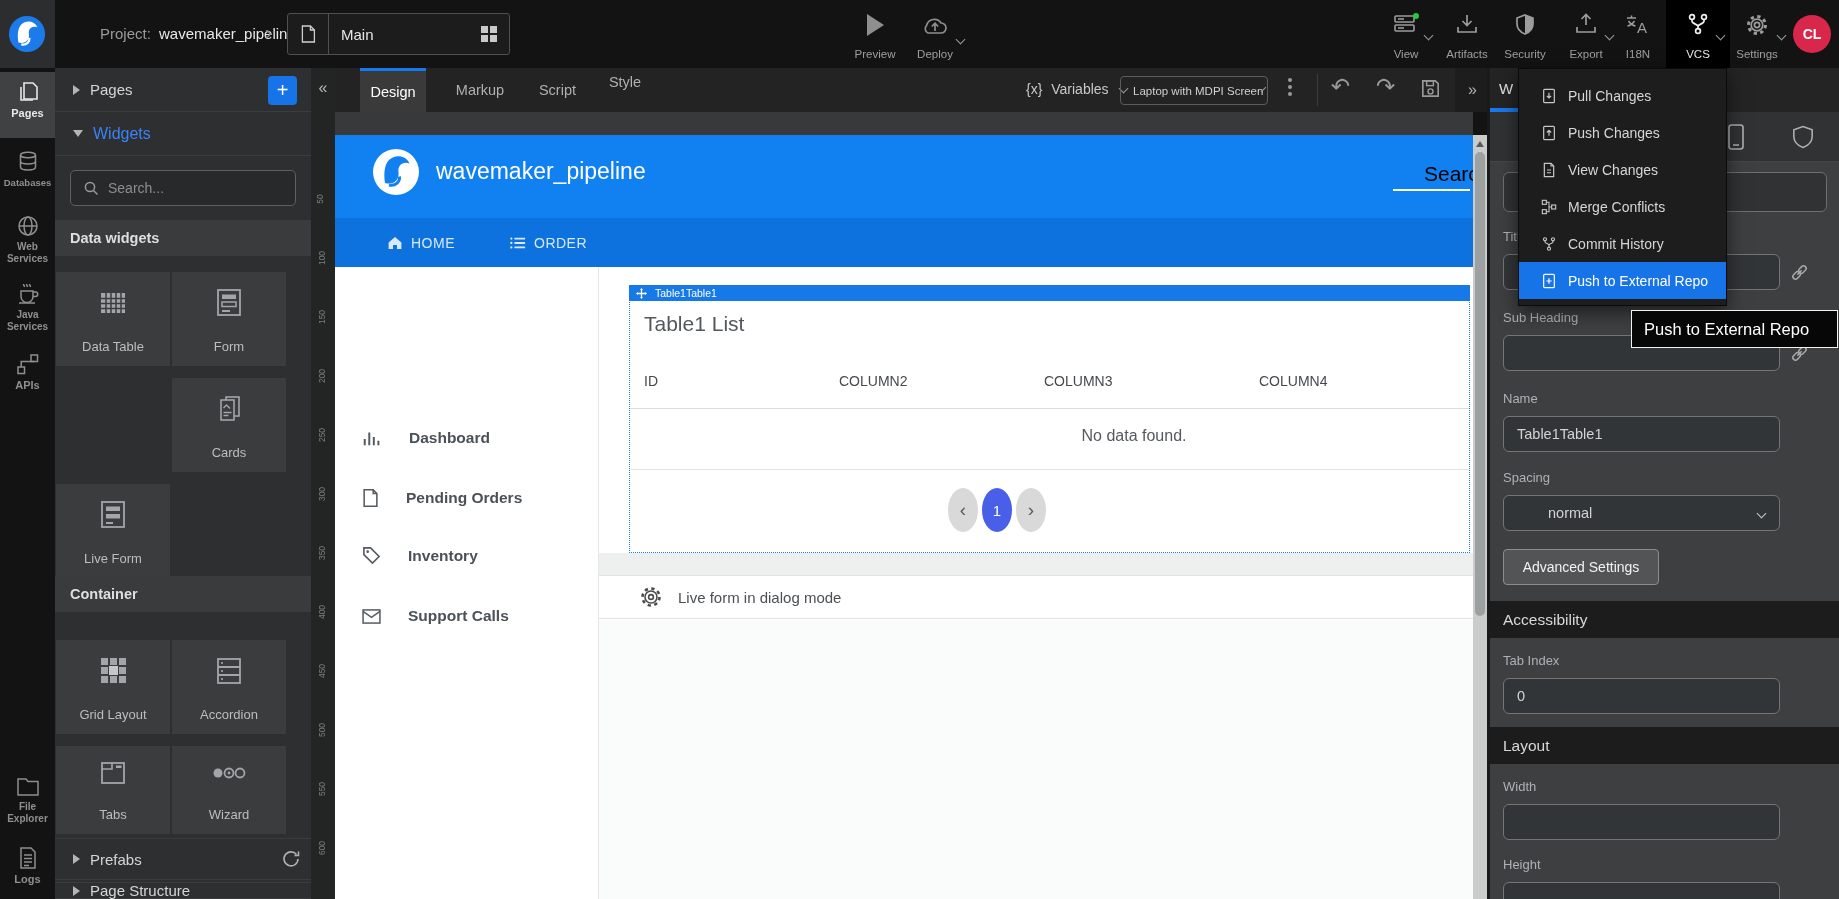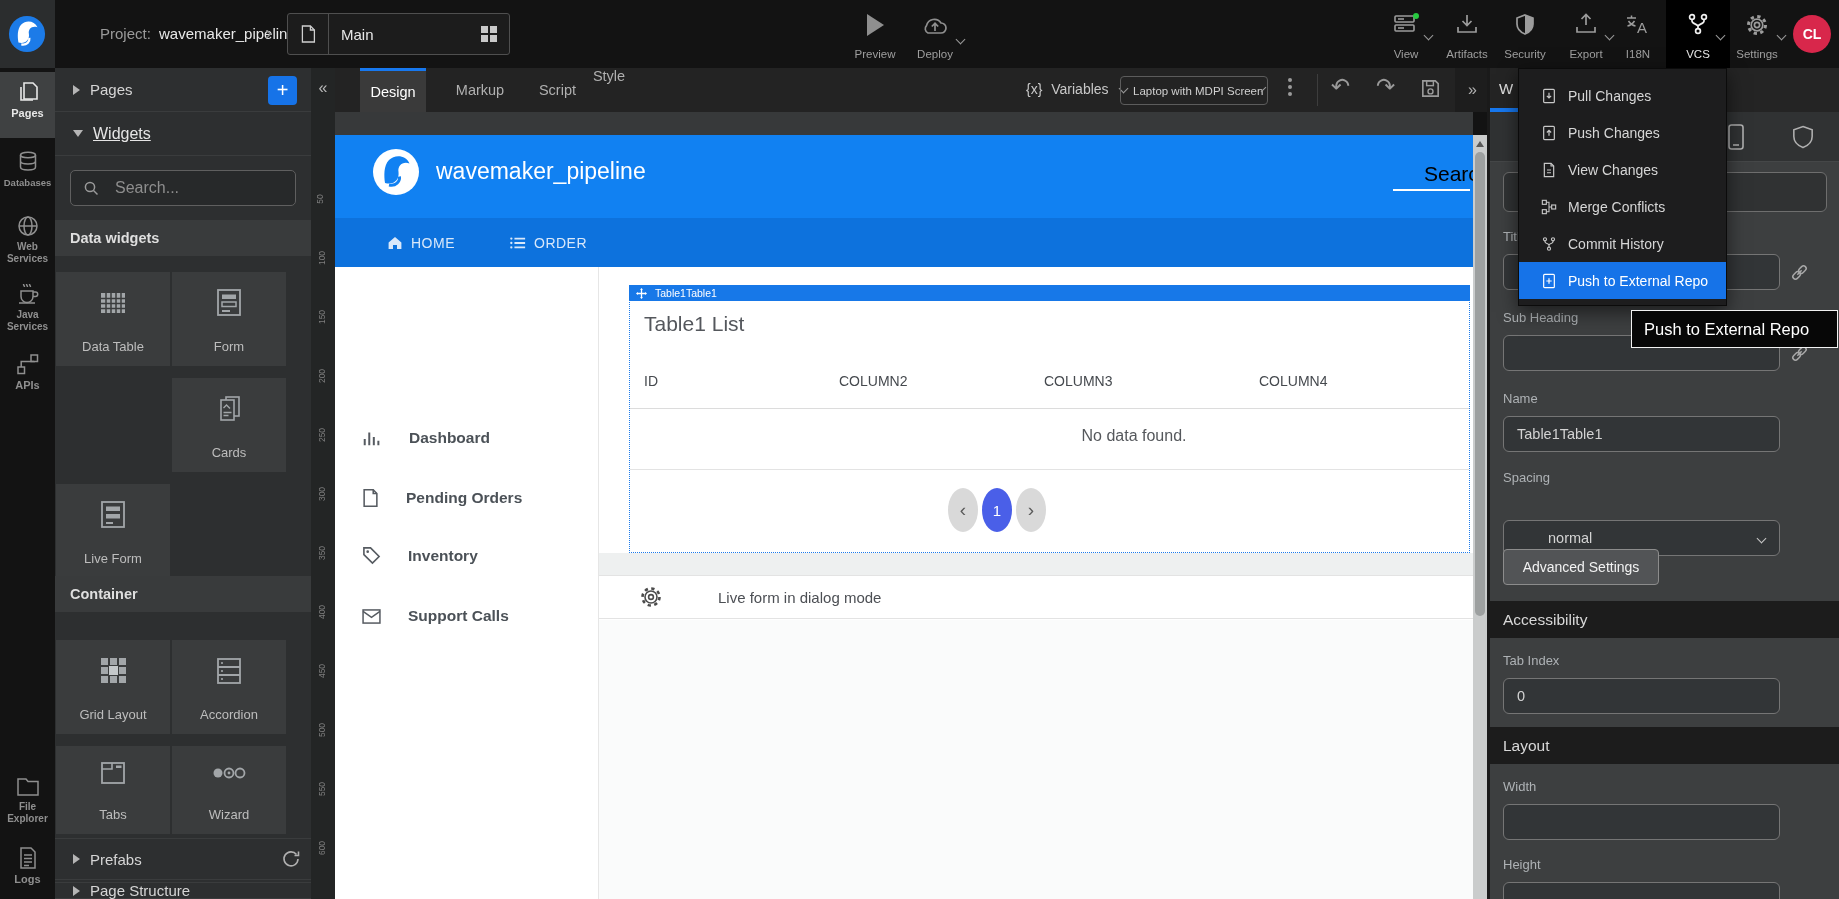--- a/index.html
+++ b/index.html
@@ -224,29 +224,29 @@
   <div class="abs" style="left:55px;top:68px;width:256px;height:831px;background:#2d2f30;"></div>
 
   <div class="panel-head" style="top:68px;height:44px;">
     <div class="tri-r"></div>
     <span class="panel-head-lbl">Pages</span>
   </div>
   <div class="abs" style="left:268px;top:76px;width:29px;height:29px;background:#1673e8;border-radius:4px;color:#fff;font-size:20px;display:flex;align-items:center;justify-content:center;">+</div>
 
   <div class="panel-head" style="top:112px;height:44px;">
     <div class="tri-d"></div>
-    <span class="panel-head-lbl" style="font-size:16px;color:#e5e5e5;text-decoration:underline;">Widgets</span>
+    <span class="panel-head-lbl" style="font-size:16px;color:#3b82f6;">Widgets</span>
   </div>
 
   <div class="abs" style="left:70px;top:170px;width:226px;height:36px;background:#27292a;border:1px solid #5f5f5f;border-radius:5px;display:flex;align-items:center;">
     <svg width="15" height="15" viewBox="0 0 15 15" style="margin-left:13px">
       <circle cx="6" cy="6" r="4.6" fill="none" stroke="#9a9a9a" stroke-width="1.5"></circle>
         <line x1="9.5" y1="9.5" x2="13.5" y2="13.5" stroke="#9a9a9a" stroke-width="1.5"></line>
     </svg>
-    <span style="margin-left:16px;font-size:16px;color:#8e8e8e;">Search...</span>
+    <span style="margin-left:9px;font-size:14px;color:#8e8e8e;">Search...</span>
   </div>
 
   <div class="secbar" style="top:220px;">
       <span>Data widgets</span>
     </div>
 
   <div class="cell" style="left:56px;top:272px;">
     <svg width="36" height="34" viewBox="0 0 34 34">
       <rect x="5" y="7" width="24" height="20" fill="#a2a6a9"></rect>
       <path d="M5 12.5h24M5 17.5h24M5 22.5h24M10 7v20M15 7v20M20 7v20M25 7v20" stroke="#3a3c3d" stroke-width="1.5"></path>
@@ -359,21 +359,21 @@
   <div class="abs" style="left:335px;top:68px;width:1120px;height:44px;background:#232323;">
     <div class="abs" style="left:25px;top:0;width:66px;height:44px;background:#3a3a3a;border-top:3px solid #1778ef;color:#fff;font-size:14.5px;display:flex;align-items:center;justify-content:center;">
         <span>Design</span>
       </div>
     <div class="abs" style="left:115px;top:0;width:60px;height:44px;color:#b0b0b0;font-size:14.5px;display:flex;align-items:center;justify-content:center;">
         <span>Markup</span>
       </div>
     <div class="abs" style="left:195px;top:0;width:55px;height:44px;color:#b0b0b0;font-size:14.5px;display:flex;align-items:center;justify-content:center;">
         <span>Script</span>
       </div>
-    <div class="abs" style="left:249px;top:0;width:50px;height:28px;color:#b0b0b0;font-size:14.5px;display:flex;justify-content:center;">
+    <div class="abs" style="left:265px;top:0;width:50px;height:28px;color:#b0b0b0;font-size:14.5px;display:flex;align-items:center;justify-content:center;">
         <span>Style</span>
       </div>
 
     <div class="abs" style="left:691px;top:13px;color:#c8c8c8;font-size:14px;">
       <span>{x}</span>
       <span style="margin-left:5px;">Variables</span>
       <span class="chev" style="margin-left:8px;margin-bottom:2px;"></span>
     </div>
     <div class="abs" style="left:785px;top:8px;width:148px;height:29px;border:1px solid #5c5c5c;border-radius:4px;display:flex;align-items:center;">
       <span style="margin-left:12px;font-size:11.5px;color:#d0d0d0;white-space:nowrap;">Laptop with MDPI Screen</span>
@@ -478,21 +478,21 @@
       <div class="abs" style="left:504px;top:141px;transform:translateX(-50%);font-size:16px;color:#55585c;">No data found.</div>
       <div class="abs" style="left:0;top:183px;width:839px;height:1px;background:#e3e3e3;"></div>
       <div class="pag" style="left:318px;top:202px;background:#d9d9d9;color:#5a5a5a;font-size:19px;">‹</div>
       <div class="pag" style="left:352px;top:202px;background:#4a5fe8;color:#fff;font-size:15px;">
           <span>1</span>
         </div>
       <div class="pag" style="left:386px;top:202px;background:#d9d9d9;color:#5a5a5a;font-size:19px;">›</div>
     </div>
 
     <div class="abs" style="left:264px;top:418px;width:874px;height:22px;background:#eef0f0;"></div>
-    <div class="abs" style="left:264px;top:440px;width:874px;height:44px;background:#fff;border-top:1px solid #e3e3e3;border-bottom:1px solid #e3e3e3;display:flex;align-items:center;gap:40px;">
+    <div class="abs" style="left:264px;top:440px;width:874px;height:44px;background:#fff;border-top:1px solid #e3e3e3;border-bottom:1px solid #e3e3e3;display:flex;align-items:center;">
       <svg width="24" height="24" viewBox="0 0 24 24" style="margin-left:40px">
         <circle cx="12" cy="12" r="8.5" fill="none" stroke="#4c4c4c" stroke-width="2.6" stroke-dasharray="3.3 3.37"></circle>
         <circle cx="12" cy="12" r="6" fill="none" stroke="#4c4c4c" stroke-width="1.6"></circle>
         <circle cx="12" cy="12" r="2.4" fill="none" stroke="#4c4c4c" stroke-width="1.6"></circle>
       </svg>
       <span style="margin-left:15px;font-size:15px;color:#4c4f54;">Live form in dialog mode</span>
     </div>
     <div class="abs" style="left:264px;top:485px;width:874px;height:279px;background:#fafbfb;"></div>
   </div>
 
@@ -536,21 +536,21 @@
       <rect x="2.5" y="9" width="9.5" height="6" rx="3"></rect>
         <rect x="12" y="9" width="9.5" height="6" rx="3"></rect>
         <line x1="8.5" y1="12" x2="15.5" y2="12"></line>
     </g>
   </svg>
 
   <span class="plabel" style="left:1503px;top:391px;">Name</span>
   <div class="pinput" style="top:416px;"><span>Table1Table1</span></div>
 
   <span class="plabel" style="left:1503px;top:470px;">Spacing</span>
-  <div class="pinput" style="top:520px;padding-left:44px;"><span>normal</span>
+  <div class="pinput" style="top:495px;padding-left:44px;"><span>normal</span>
     <span class="chev" style="position:absolute;right:14px;top:14px;border-color:#c8c8c8;"></span>
   </div>
 
   <div class="abs" style="left:1503px;top:549px;width:156px;height:36px;background:#525456;border:1px solid #8c8c8c;border-radius:4px;color:#f2f2f2;font-size:14px;display:flex;align-items:center;justify-content:center;">
       <span>Advanced Settings</span>
     </div>
 
   <div class="psec" style="top:601px;">
       <span>Accessibility</span>
     </div>

